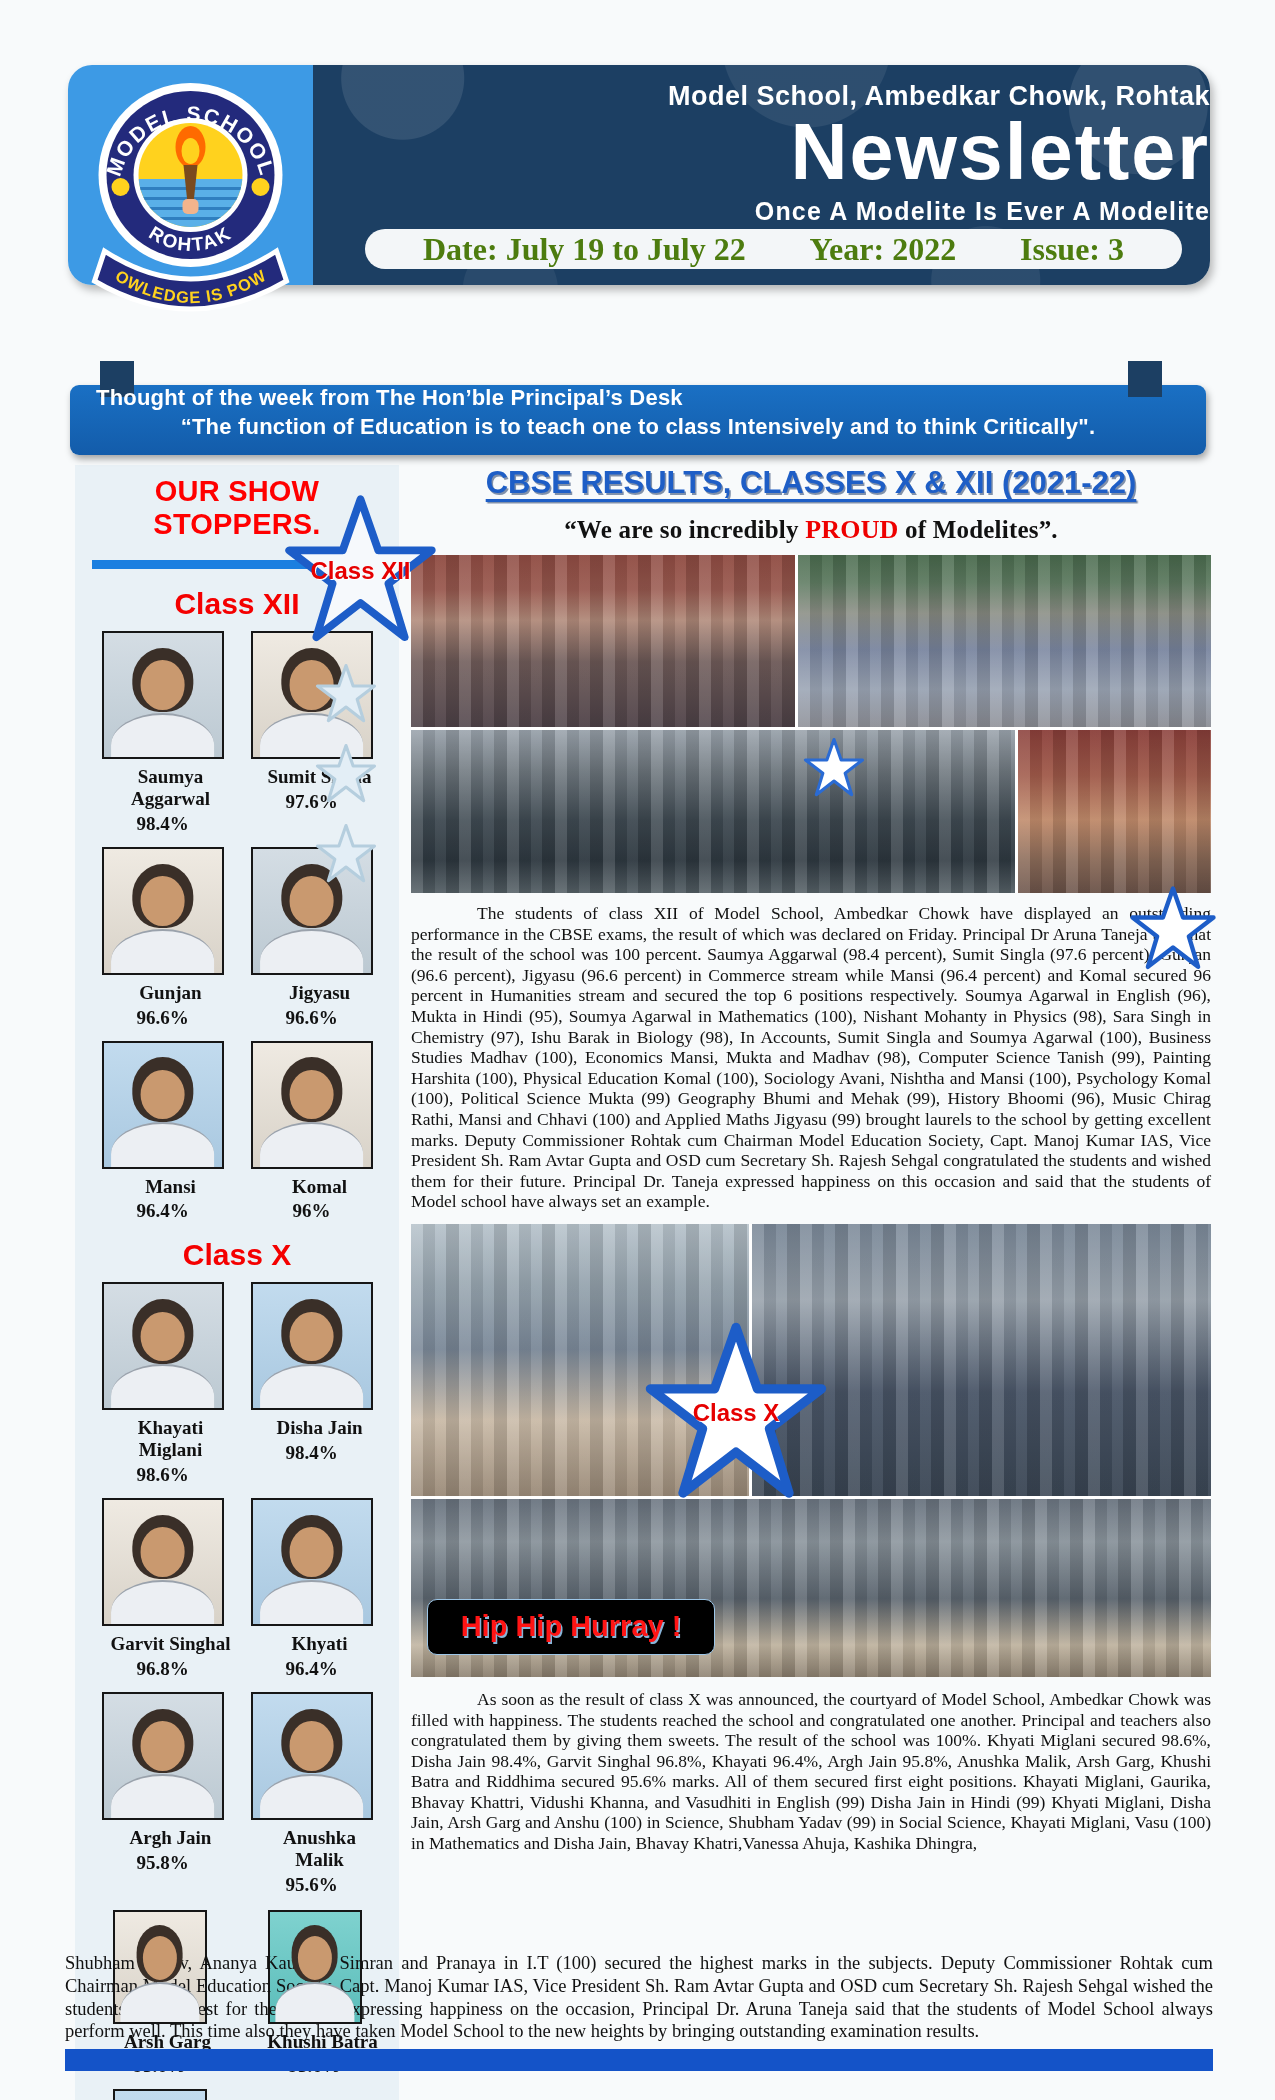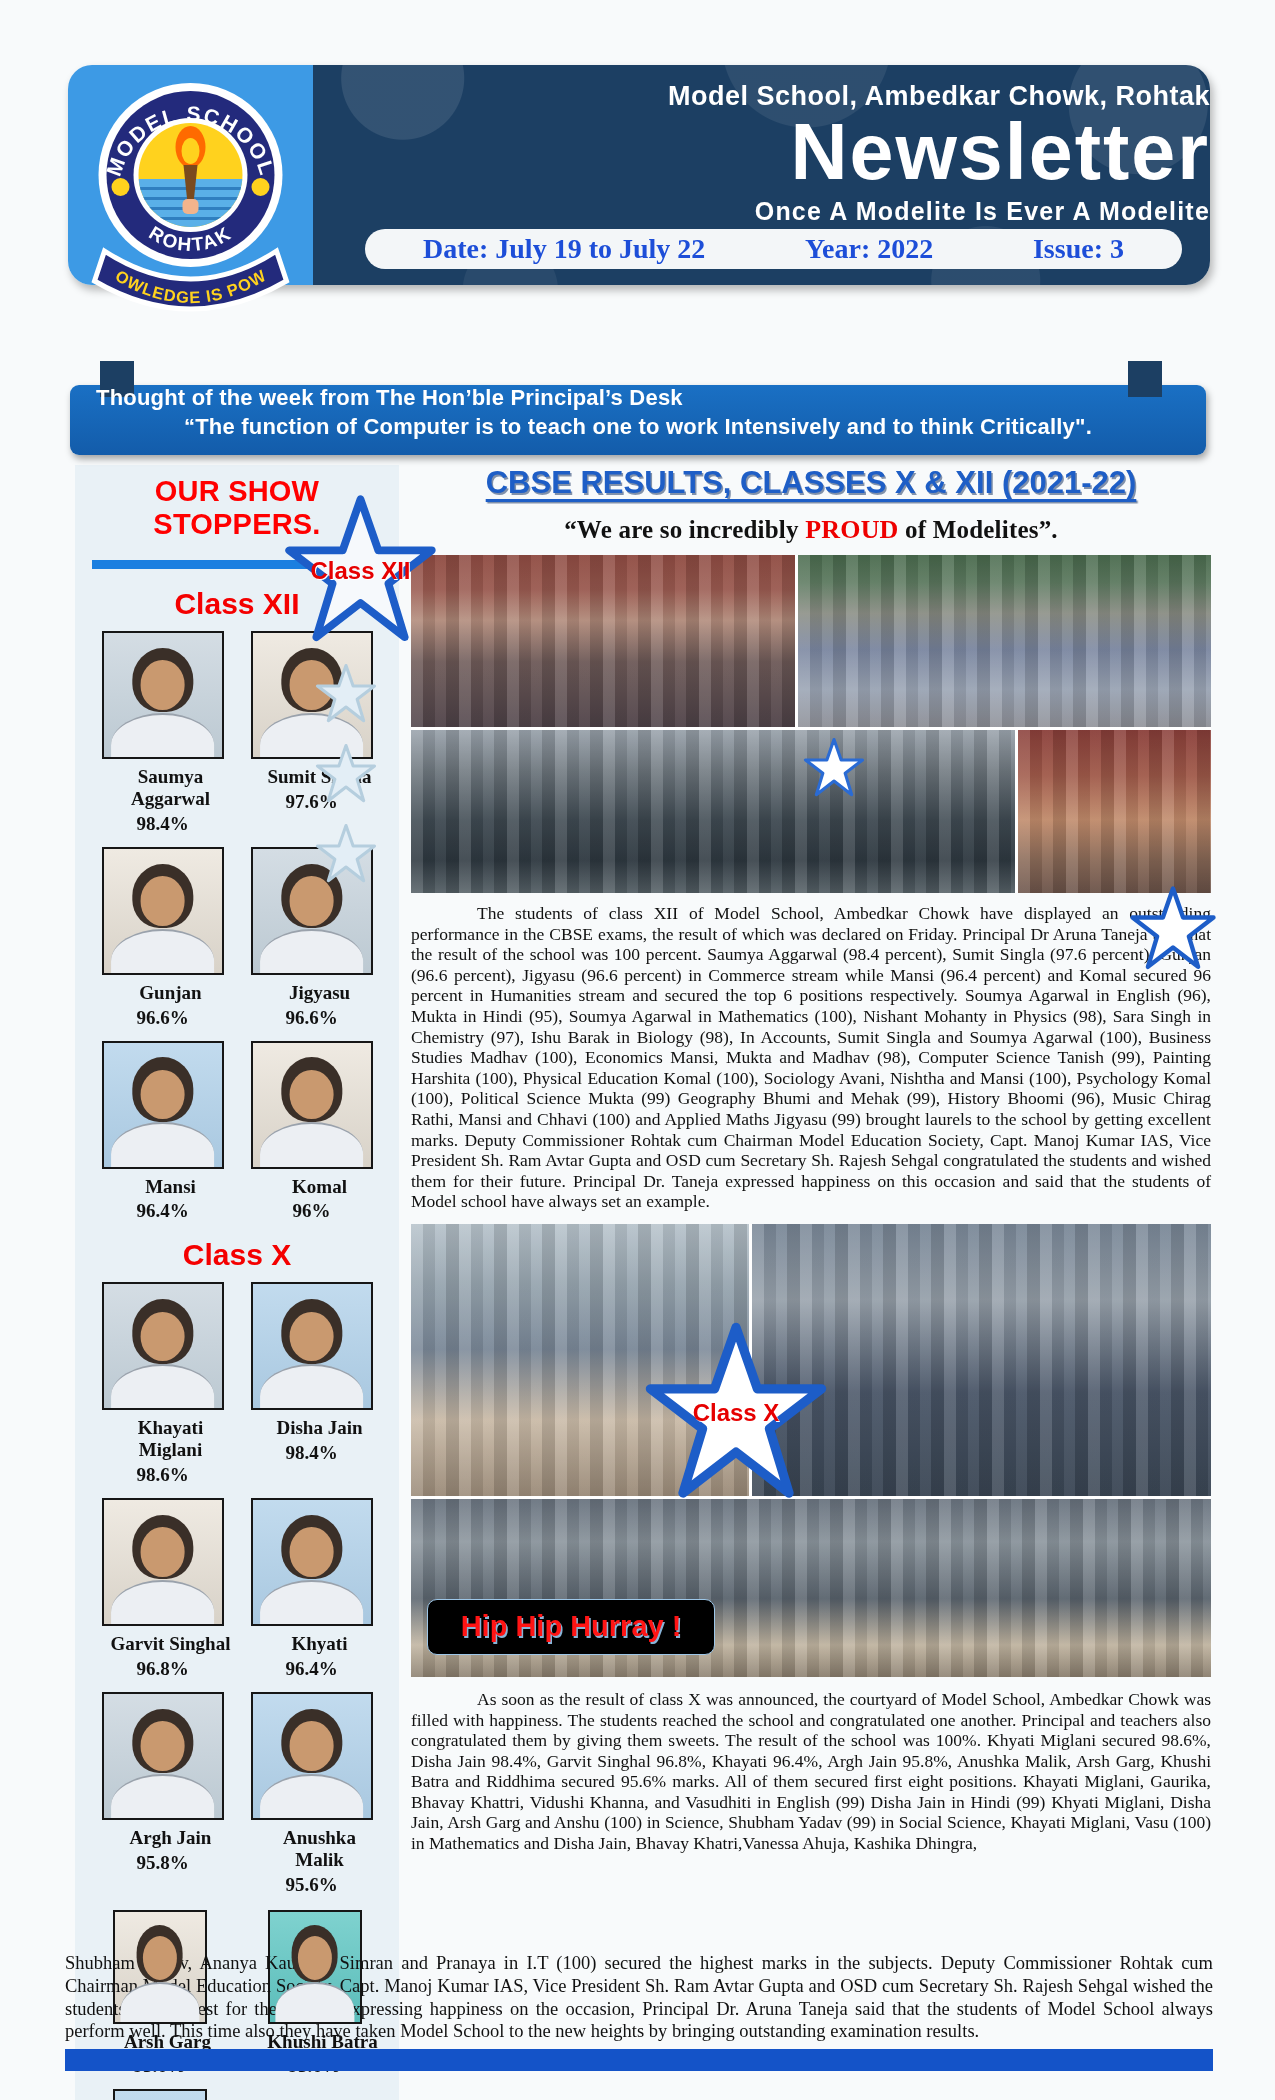--- a/index.html
+++ b/index.html
@@ -20,21 +20,21 @@
       radial-gradient(circle 62px at 10% 6%, rgba(255,255,255,.10) 0 61px, transparent 62px),
       radial-gradient(circle 85px at 55% -10%, rgba(255,255,255,.08) 0 84px, transparent 85px),
       radial-gradient(circle 70px at 92% 18%, rgba(255,255,255,.09) 0 69px, transparent 70px),
       radial-gradient(circle 55px at 75% 98%, rgba(255,255,255,.07) 0 54px, transparent 55px),
       radial-gradient(circle 48px at 22% 102%, rgba(255,255,255,.06) 0 47px, transparent 48px);}
   .school-line{position:relative;margin-top:16px;font-size:27px;font-weight:bold;letter-spacing:.5px;}
   .newsletter-title{position:relative;font-size:79px;font-weight:bold;line-height:1.02;letter-spacing:2px;}
   .tagline{position:relative;font-size:25px;font-weight:bold;letter-spacing:1.2px;margin-top:4px;}
   .date-pill{position:absolute;left:52px;right:28px;bottom:16px;height:40px;background:#f3f6f8;
     border-radius:20px;display:flex;align-items:center;justify-content:space-between;
-    padding:0 58px;color:#1d4ed8;font-family:"Liberation Serif", serif;font-weight:bold;font-size:28px;z-index:2;}
+    padding:0 58px;color:#4d7c0f;font-family:"Liberation Serif", serif;font-weight:bold;font-size:32px;z-index:2;}
   
   .thought{position:absolute;left:70px;top:385px;width:1136px;height:70px;z-index:4;
     background:linear-gradient(180deg,#1a70c4 0%,#135caa 100%);
     border-radius:9px;color:#fff;font-family:"Liberation Sans", sans-serif;font-weight:bold;
     box-shadow:2px 4px 7px rgba(0,0,0,.35);}
   .thought .tab{position:absolute;width:34px;height:36px;background:#1c3f63;top:-24px;z-index:-1;}
   .thought .tab.left{left:30px;} .thought .tab.right{right:44px;}
   .thought .l1{padding:0 0 0 26px;font-size:22px;letter-spacing:.2px;}
   .thought .l2{text-align:center;font-size:22px;padding-top:3px;letter-spacing:.2px;}
   
@@ -156,21 +156,21 @@
         <span>Year: 2022</span>
         <span>Issue: 3</span>
       </div>
     </div>
   </div>
 
   <div class="thought">
     <div class="tab left"></div>
     <div class="tab right"></div>
     <div class="l1">Thought of the week from The Hon’ble Principal’s Desk</div>
-    <div class="l2">“The function of Computer is to teach one to work Intensively and to think Critically".</div>
+    <div class="l2">“The function of Education is to teach one to class Intensively and to think Critically".</div>
   </div>
 
   <div class="content">
 
     <div class="left-col">
       <div class="ss-title">OUR SHOW STOPPERS.</div>
       <div class="arrow-row">
         <div class="arrow-shaft"></div>
         <div class="arrow-head"></div>
       </div>

